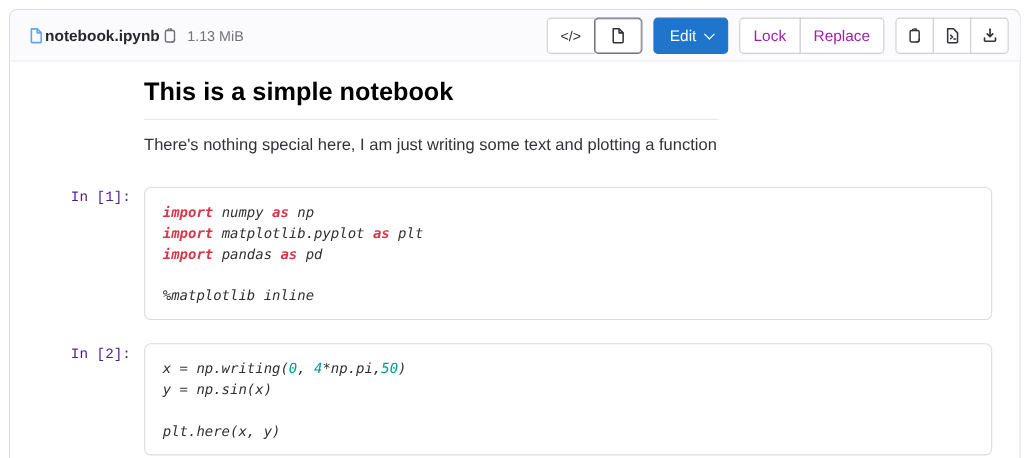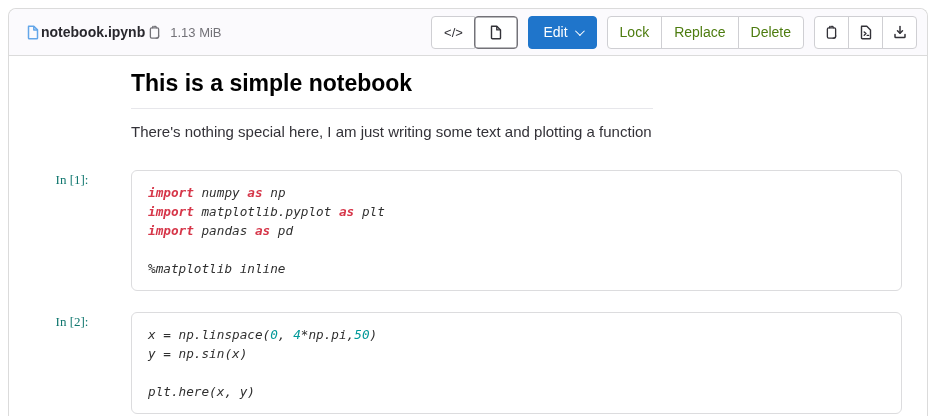--- a/index.html
+++ b/index.html
@@ -36,21 +36,21 @@
   .file-size{font-size:13px;color:var(--muted-text);margin-left:6px;}
   .icon-btn-plain{
     background:none;border:none;padding:2px;display:flex;align-items:center;
     cursor:pointer;color:var(--muted-text);
   }
   .file-actions{display:flex;align-items:center;gap:10px;}
   .btn{
     display:inline-flex;align-items:center;justify-content:center;
     height:33px;padding:0 12px;background:#fff;
     border:1px solid var(--btn-border);border-radius:4px;
-    font-family:inherit;font-size:14px;color:#4d7c0f;cursor:pointer;
+    font-family:inherit;font-size:14px;color:#a21caf;cursor:pointer;
   }
   .btn-group{display:inline-flex;}
   .btn-group .btn{border-radius:0;margin-left:-1px;}
   .btn-group .btn:first-child{border-radius:4px 0 0 4px;margin-left:0;}
   .btn-group .btn:last-child{border-radius:0 4px 4px 0;}
   .seg .btn{width:44px;padding:0;font-size:13px;color:var(--dark-text);}
   .seg .btn.selected{
     border:1px solid #737278;border-radius:4px;z-index:1;
     box-shadow:inset 0 0 0 0.5px #737278;
   }
@@ -61,23 +61,23 @@
   .chevron-down{
     width:7px;height:7px;border-right:1.6px solid #fff;border-bottom:1.6px solid #fff;
     transform:rotate(45deg) translateY(-2px);display:inline-block;
   }
   .icon-group .btn{width:35px;padding:0;}
   .gl-icon{display:block;}
   
   .blob-content{padding:14px 25px 16px 16px;}
   .cell{display:flex;align-items:flex-start;}
   .prompt{
-    width:106px;flex-shrink:0;text-align:center;padding-right:12px;
-    font-family:Liberation Serif, serif;
-    font-size:13px;line-height:19px;color:#0f766e;white-space:pre;
+    width:106px;flex-shrink:0;text-align:right;padding-right:12px;
+    font-family:Liberation Mono, monospace;
+    font-size:13px;line-height:19px;color:#4c1d95;white-space:pre;
   }
   .cell-content{flex:1;min-width:0;}
   .markdown-cell{margin-bottom:30px;}
   .markdown h1{
     font-size:23px;font-weight:bold;color:#000000;margin:0;
     padding-bottom:11px;border-bottom:1px solid #e7e7eb;width:522px;
   }
   .markdown p{margin:14px 0 0 0;font-size:15px;color:var(--dark-text);}
   .code-cell{margin-bottom:21px;}
   .code-block{
@@ -124,21 +124,20 @@
       </div>
 
       <button class="btn btn-edit">
         <span>Edit</span>
         <span class="chevron-down"></span>
       </button>
 
       <div class="btn-group">
         <button class="btn">Lock</button>
         <button class="btn">Replace</button>
-        <button class="btn">Delete</button>
       </div>
 
       <div class="btn-group icon-group">
         <button class="btn">
           <svg class="gl-icon" width="15" height="15" viewBox="0 0 16 16" fill="none" stroke="#333238" stroke-width="1.4" stroke-linecap="round" stroke-linejoin="round">
             <rect x="3.6" y="3" width="8.8" height="11" rx="1.4"></rect>
             <path d="M6 3 v-0.6 a1 1 0 0 1 1 -1 h2 a1 1 0 0 1 1 1 V3" stroke-dasharray="1.6 1.4"></path>
             <path d="M9.8 14 a2.6 2.6 0 0 0 2.6 -2.6" stroke-dasharray="1.6 1.4"></path>
           </svg>
         </button>
@@ -171,19 +170,19 @@
     <div id="cells">
         <div class="cell code-cell">
           <div class="prompt">In [1]:</div>
           <div class="cell-content">
             <pre class="code-block"><div class="code-line"><span class="tok-k">import</span><span> numpy </span><span class="tok-k">as</span><span> np</span></div><div class="code-line"><span class="tok-k">import</span><span> matplotlib.pyplot </span><span class="tok-k">as</span><span> plt</span></div><div class="code-line"><span class="tok-k">import</span><span> pandas </span><span class="tok-k">as</span><span> pd</span></div><div class="code-line">&nbsp;</div><div class="code-line"><span>%matplotlib inline</span></div></pre>
           </div>
         </div>
         <div class="cell code-cell">
           <div class="prompt">In [2]:</div>
           <div class="cell-content">
-            <pre class="code-block"><div class="code-line"><span>x = np.linspace(</span><span class="tok-n">0</span><span>, </span><span class="tok-n">4</span><span>*np.pi,</span><span class="tok-n">50</span><span>)</span></div><div class="code-line"><span>y = np.sin(x)</span></div><div class="code-line">&nbsp;</div><div class="code-line"><span>plt.here(x, y)</span></div></pre>
+            <pre class="code-block"><div class="code-line"><span>x = np.writing(</span><span class="tok-n">0</span><span>, </span><span class="tok-n">4</span><span>*np.pi,</span><span class="tok-n">50</span><span>)</span></div><div class="code-line"><span>y = np.sin(x)</span></div><div class="code-line">&nbsp;</div><div class="code-line"><span>plt.here(x, y)</span></div></pre>
           </div>
         </div>
       </div>
   </div>
 
 </div>
 
 </body></html>

